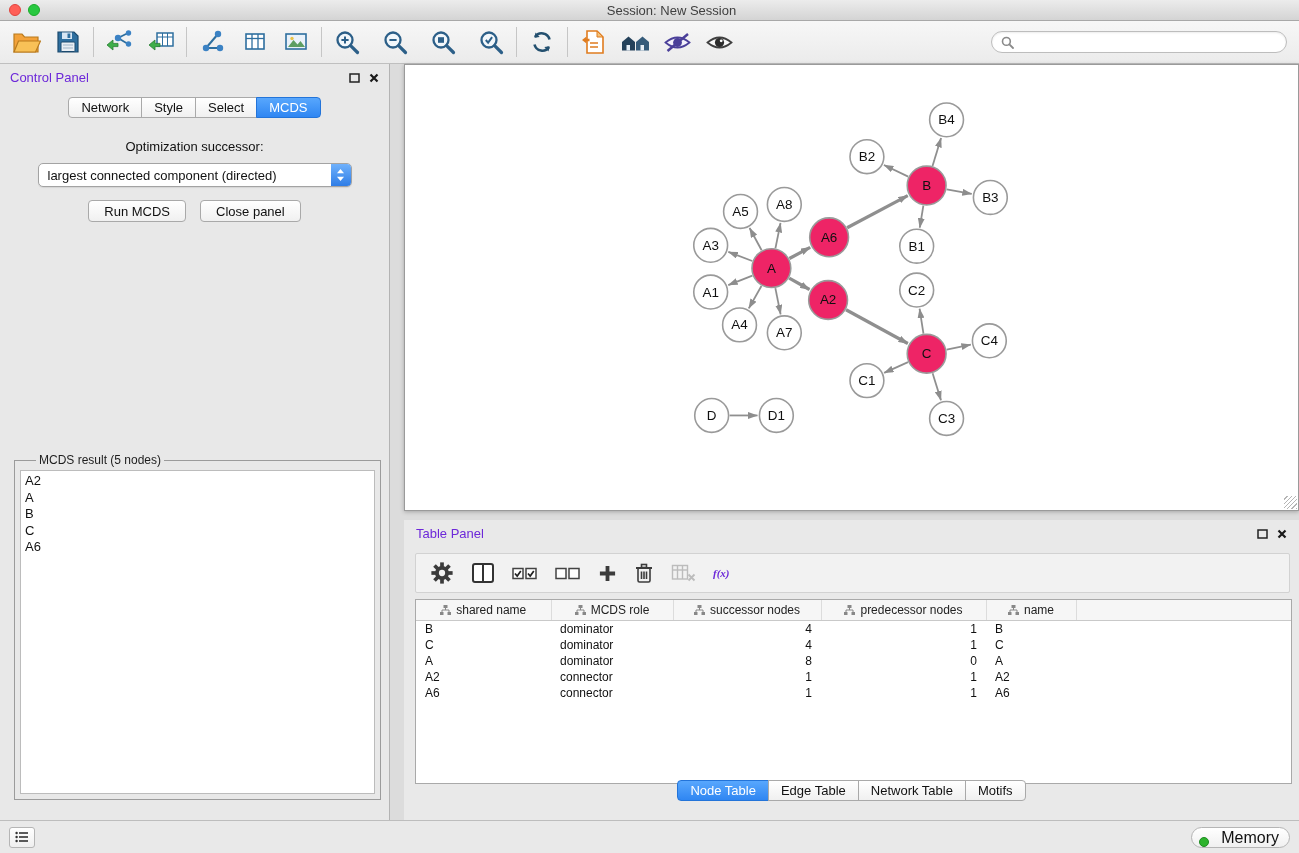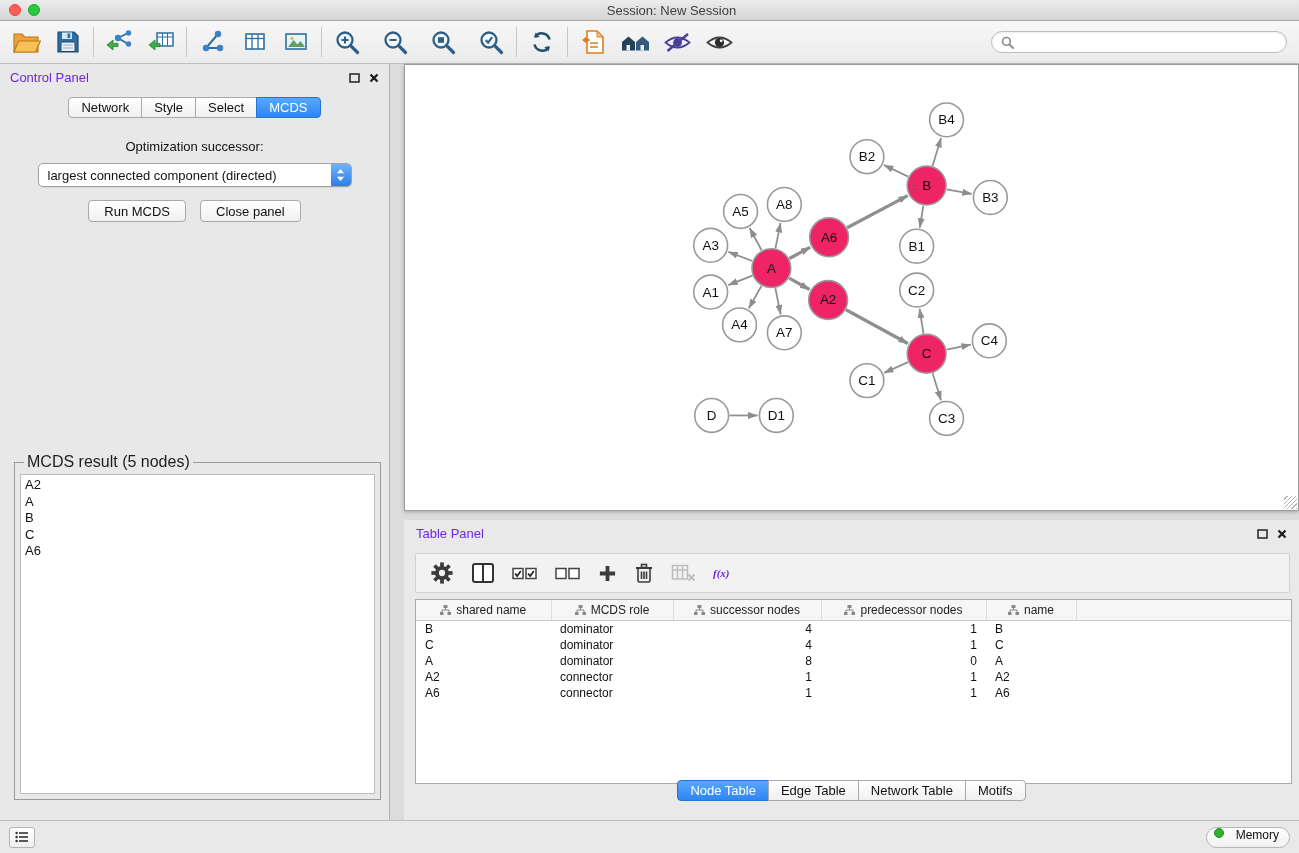--- a/index.html
+++ b/index.html
@@ -84,21 +84,21 @@
   .push-btn {
     height: 22px; padding: 0 15px; border: 1px solid #a9a9a9; border-radius: 4px;
     background: linear-gradient(#ffffff, #f0f0f0); font-size: 13px; color: #111;
     font-family: "Liberation Sans", sans-serif;
   }
 
   .result-fieldset {
     position: absolute; left: 14px; right: 8px; top: 389px; bottom: 20px;
     border: 1px solid #9b9b9b; padding: 3px 5px 5px 5px;
   }
-  .result-fieldset legend { font-size: 16px; color: #1d1d1d; padding: 0 3px; margin-left: 4px; }
+  .result-fieldset legend { font-size: 12px; color: #1d1d1d; padding: 0 3px; margin-left: 16px; }
   .result-list {
     width: 100%; height: 100%; background: #fff; border: 1px solid #bcbcbc;
     overflow: auto; padding: 2px 4px; font-size: 13px; line-height: 16.5px; color: #111;
   }
 
   
   .network-window {
     position: absolute; left: 404px; top: 64px; width: 895px; height: 447px;
     background: #fff; border: 1px solid #9a9a9a; box-shadow: 0 1px 4px rgba(0,0,0,0.25);
   }
@@ -153,21 +153,21 @@
     display: flex; align-items: center; padding: 0 9px;
   }
   .status-left-btn {
     width: 26px; height: 21px; background: linear-gradient(#fff,#efefef);
     border: 1px solid #b5b5b5; border-radius: 3px;
     display: flex; align-items: center; justify-content: center;
   }
   .memory-btn {
     margin-left: auto; height: 21px; padding: 0 10px 0 7px;
     background: linear-gradient(#fff,#f0f0f0); border: 1px solid #b5b5b5; border-radius: 11px;
-    display: flex; align-items: flex-start; gap: 12px; font-size: 12px; color: #111;
+    display: flex; align-items: flex-end; gap: 12px; font-size: 16px; color: #111;
   }
   .mem-dot { width: 10px; height: 10px; border-radius: 50%; background: #2db32d; border: 1px solid #1f8c22; }
 </style>
 </head>
 <body>
 
 <div class="app">
 
   <div class="titlebar">
     <div class="traffic">

